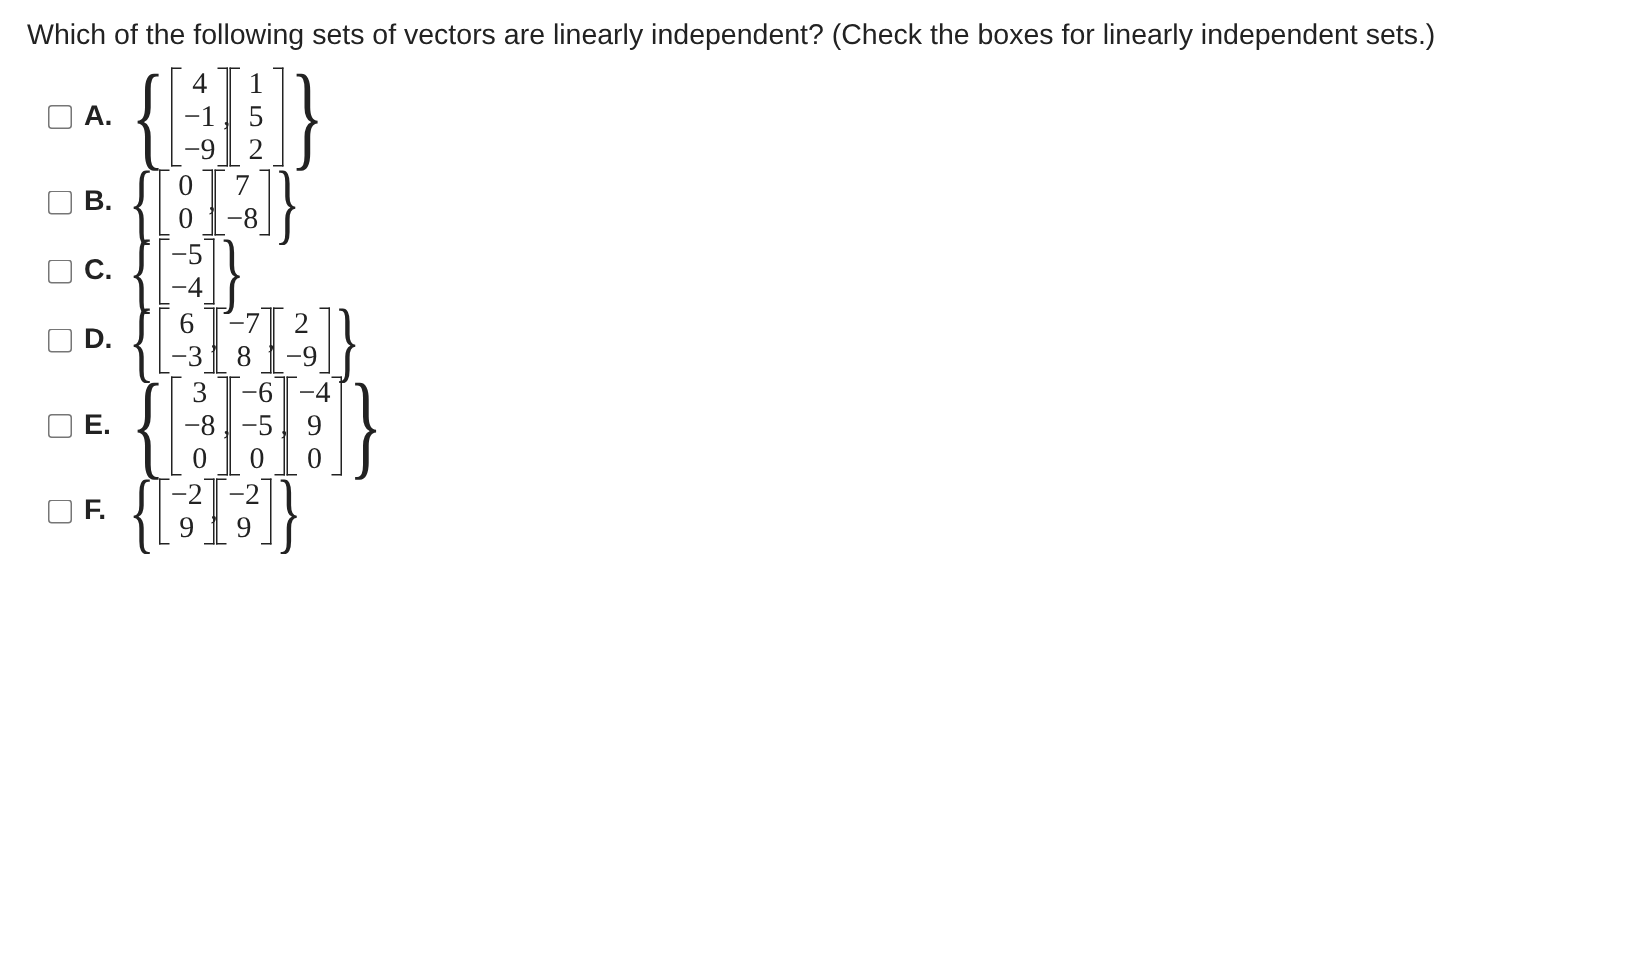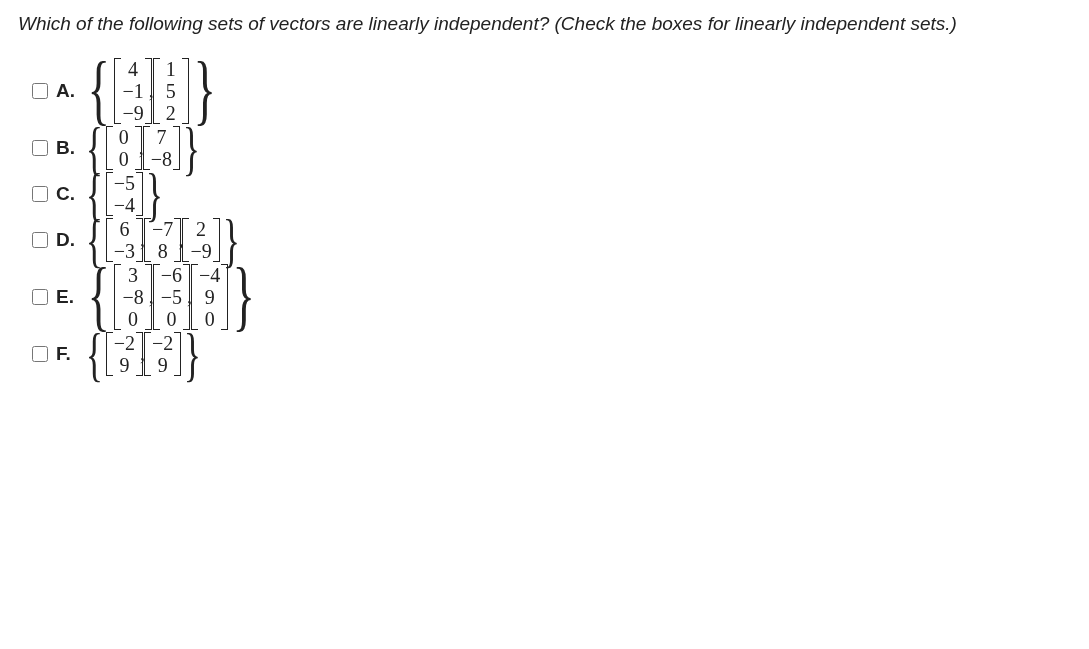--- a/index.html
+++ b/index.html
@@ -7,22 +7,21 @@
     padding: 10px 18px;
     font-family: "Segoe UI", Arial, sans-serif;
     font-size: 19px;
     color: #222;
     background: #fff;
     width: 1089px;
     box-sizing: border-box;
   }
   .question {
     line-height: 1.5;
-    margin-bottom: 17px;
-    font-style: italic;
+    margin-bottom: 4px;
   }
   .options {
     margin-left: 10px;
   }
   .option {
     display: flex;
     align-items: center;
     margin-bottom: -2px;
   }
   .option input[type=checkbox] {

